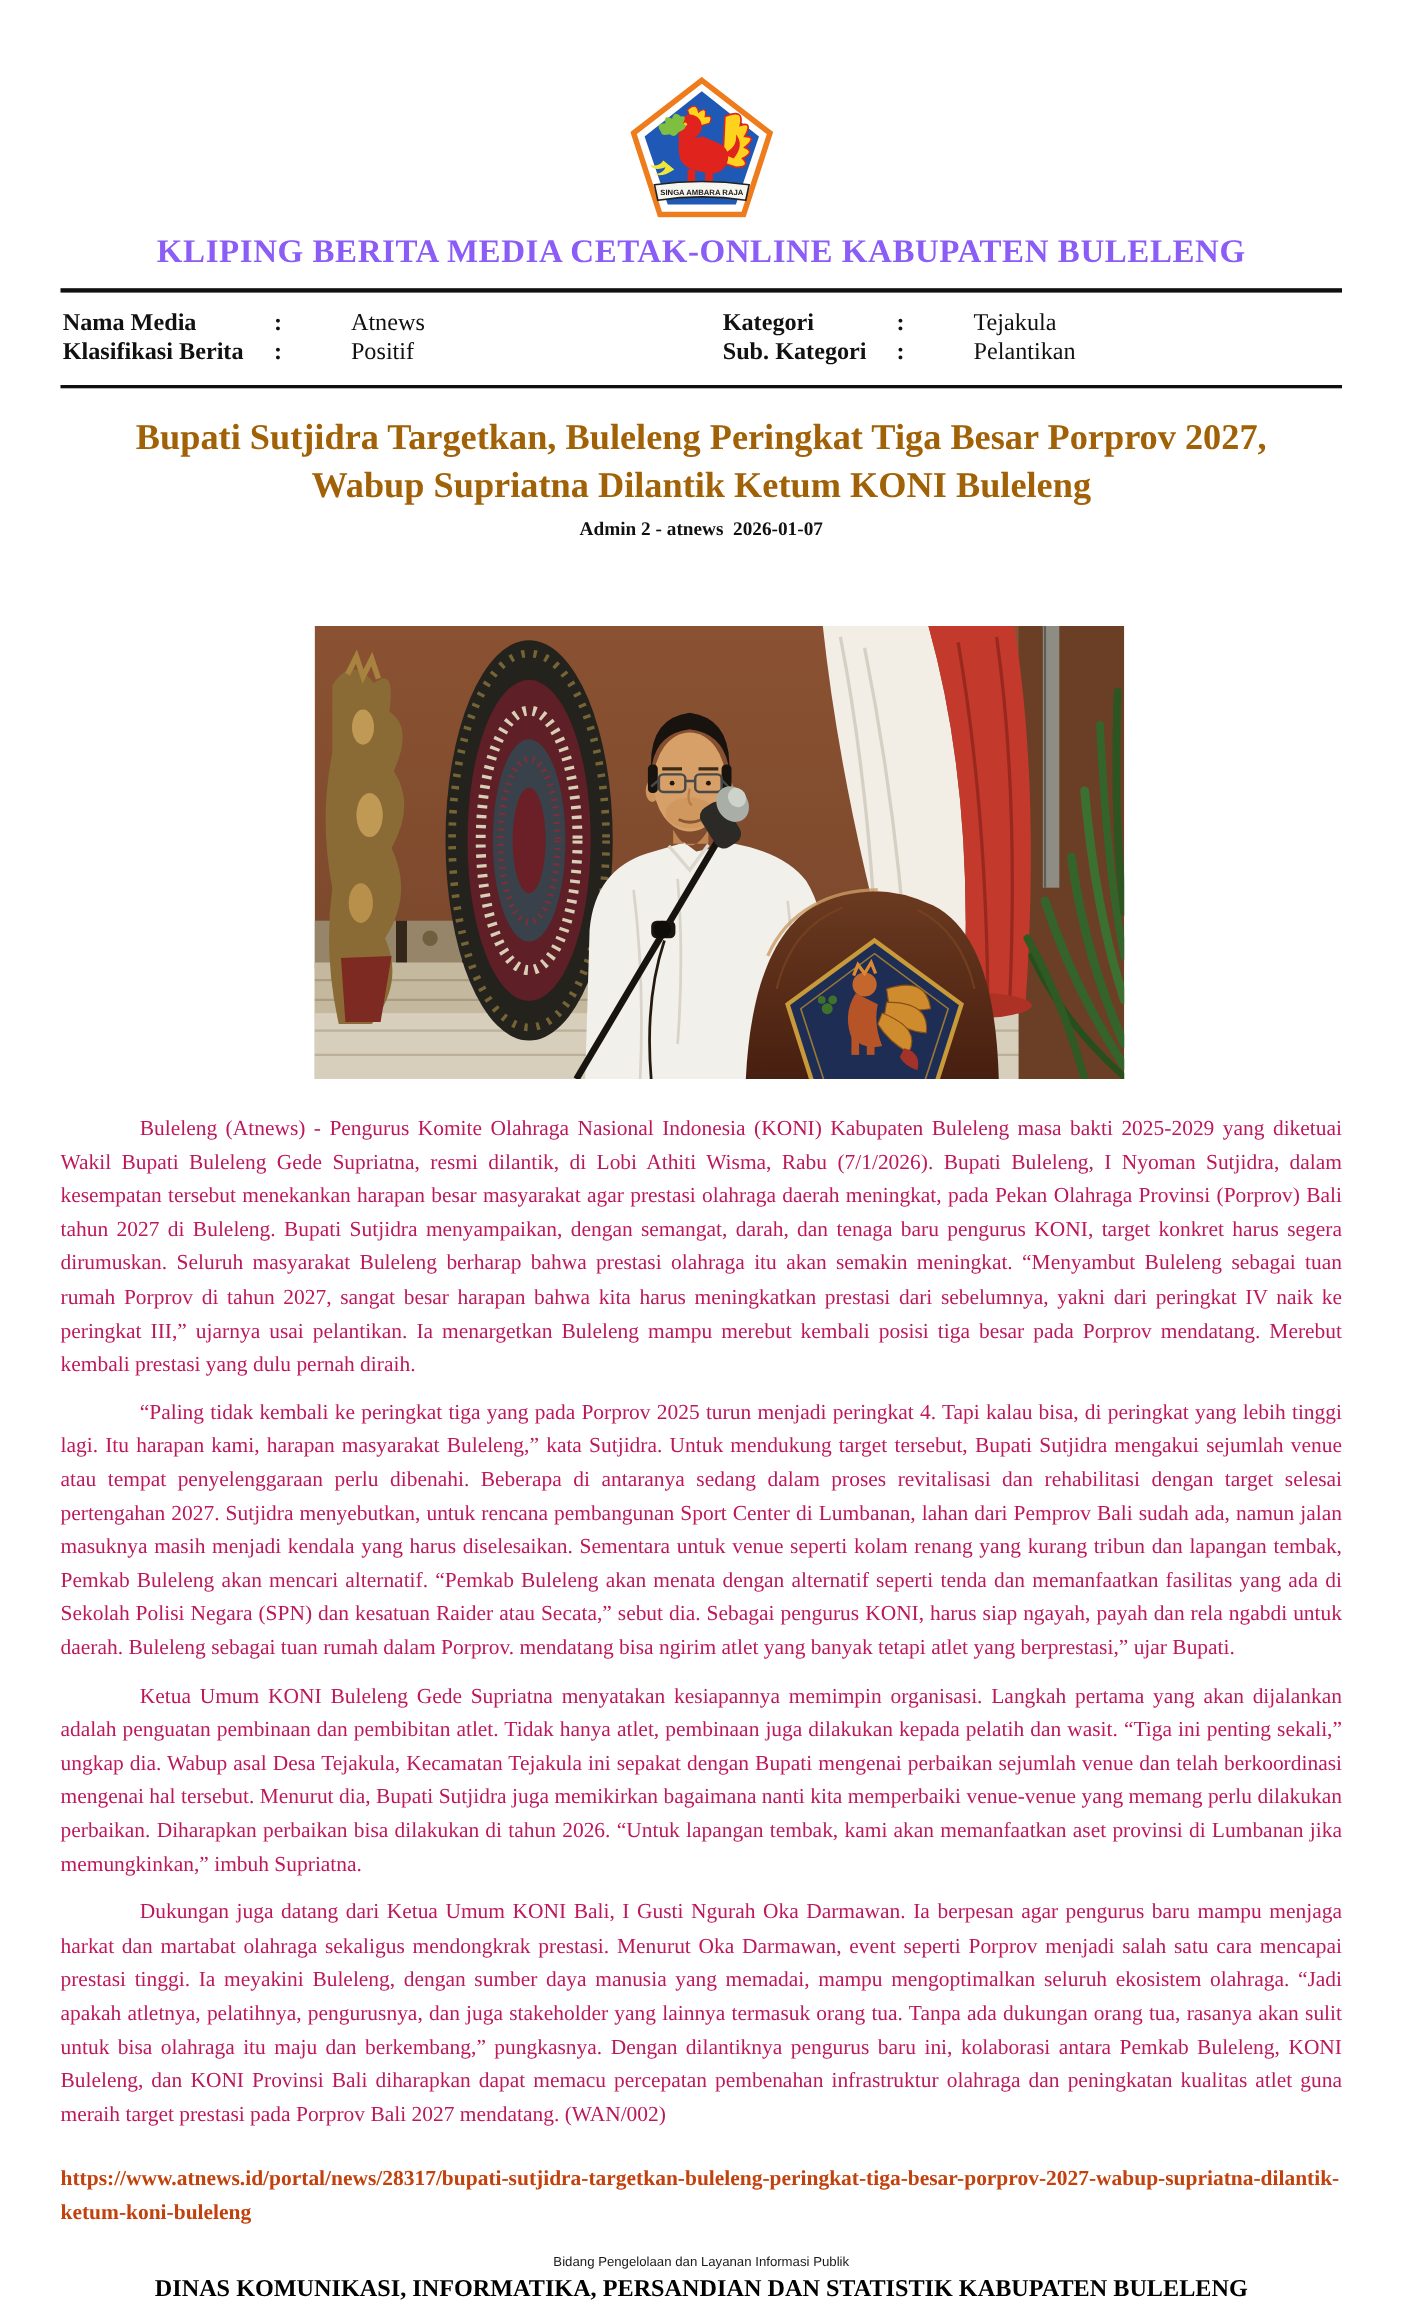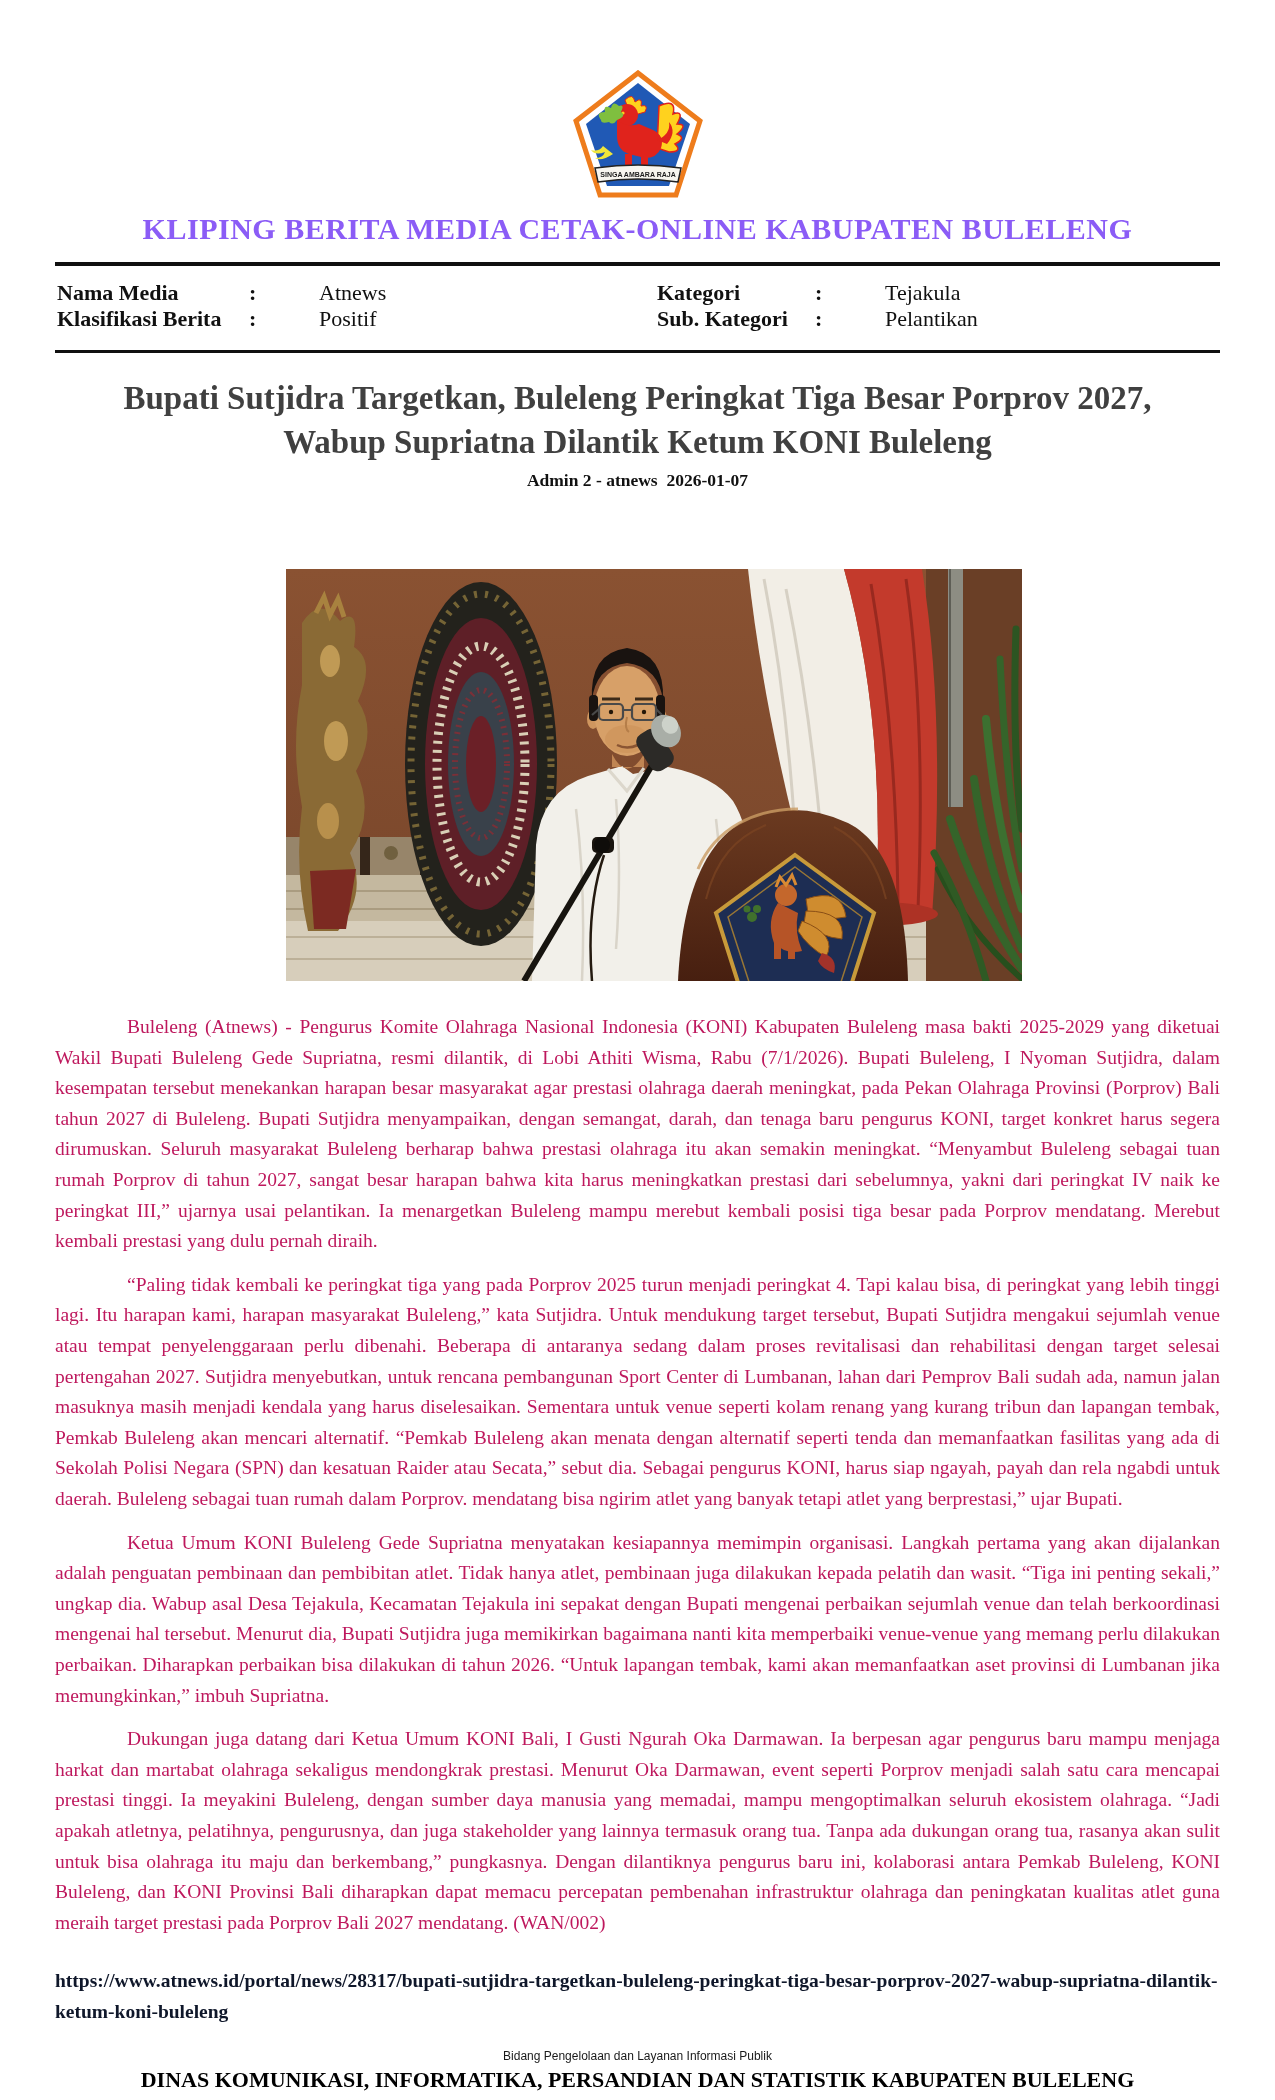--- a/index.html
+++ b/index.html
@@ -17,34 +17,34 @@
   .rule-1{height:4px;margin-top:16px;}
   .rule-2{height:3px;margin-top:2px;}
   .meta-grid{
     display:grid;grid-template-columns:192px 34px 374px 158px 34px 1fr;
     align-items:baseline;font-size:22px;padding:14px 2px 16px 2px;
   }
   .m-label{font-weight:bold;}
   .m-colon{font-weight:bold;text-align:left;}
   .m-value{font-weight:normal;margin-left:36px;}
   .headline{
-    text-align:center;font-size:33px;line-height:1.32;font-weight:bold;color:#404040;
+    text-align:center;font-size:33px;line-height:1.32;font-weight:bold;color:#a16207;
     width:1125px;margin:24px auto 0 auto;
   }
   .byline{text-align:center;font-size:17.5px;font-weight:bold;margin-top:6px;white-space:pre;}
   .photo{margin:78px 0 0 231px;width:736px;height:412px;display:block;}
   .photo svg{display:block;}
   .body-text{margin-top:31px;}
   .body-text p{
     margin:0 0 13px 0;font-size:19.5px;line-height:30.6px;text-align:justify;
     text-indent:72px;color:#be185d;
   }
   .source-url{
     margin-top:27px;font-size:19.5px;line-height:31px;font-weight:bold;
-    overflow-wrap:break-word;word-break:break-word;color:#0f172a;
+    overflow-wrap:break-word;word-break:break-word;color:#c2410c;
   }
   .doc-footer{margin-top:22px;text-align:center;}
   .footer-line1{font-family:"Liberation Sans","DejaVu Sans",sans-serif;font-size:12px;color:#1a1a1a;}
   .footer-line2{font-size:22px;font-weight:bold;margin-top:4px;color:#000;}
 </style>
 </head>
 <body>
 
 <div class="page">
 

